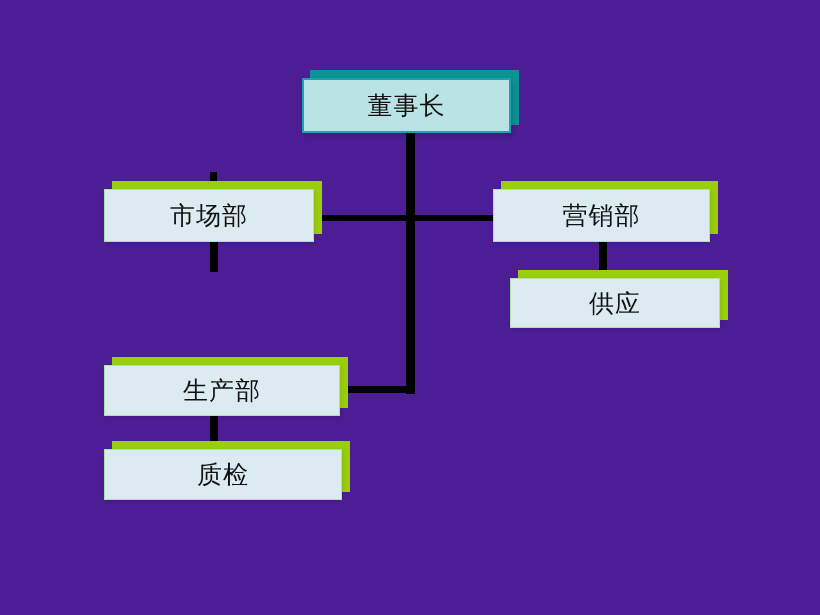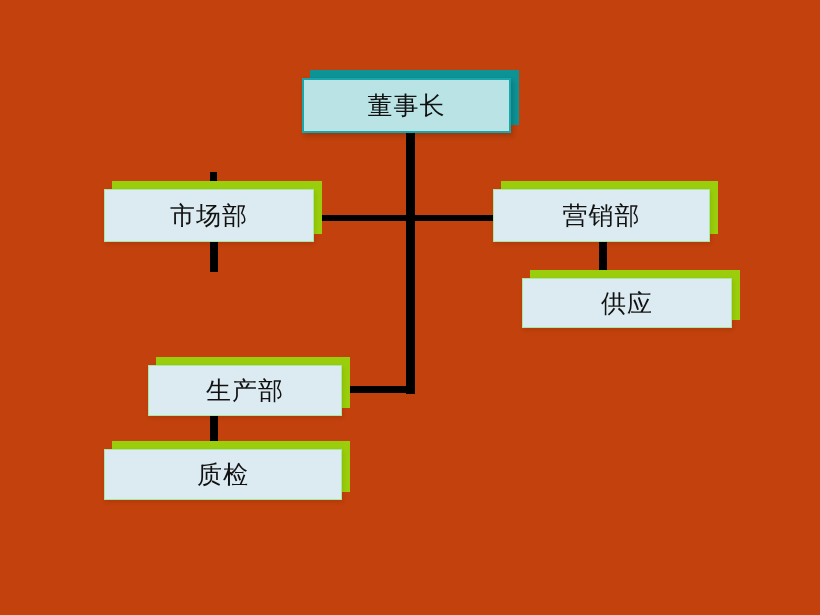--- a/index.html
+++ b/index.html
@@ -8,21 +8,21 @@
     padding: 0;
     background: #ffffff;
   }
   body {
     font-family: "DejaVu Sans", "Liberation Sans", sans-serif;
   }
   #canvas {
     position: relative;
     width: 820px;
     height: 615px;
-    background: #c2410c;
+    background: #4c1d95;
     overflow: hidden;
     text-decoration: underline;
   }
 
   
   .line {
     position: absolute;
     background: #000000;
   }
 
@@ -104,41 +104,41 @@
   </div>
 
   <div class="node green" style="left:104px; top:189px; width:210px; height:53px;">
     <div class="shadow"></div>
     <div class="face">
       <span class="label">市场部</span>
     </div>
   </div>
 
 
-  <div class="node green" style="left:104px; top:365px; width:194px; height:51px;margin-left:44px;">
+  <div class="node green" style="left:104px; top:365px; width:236px; height:51px;">
     <div class="shadow"></div>
     <div class="face">
       <span class="label">生产部</span>
     </div>
   </div>
 
   <div class="node green" style="left:104px; top:449px; width:238px; height:51px;">
     <div class="shadow"></div>
     <div class="face">
       <span class="label">质检</span>
     </div>
   </div>
 
   <div class="node green" style="left:493px; top:189px; width:210px; height:53px;padding-left:7px;">
     <div class="shadow"></div>
     <div class="face">
       <span class="label">营销部</span>
     </div>
   </div>
 
-  <div class="node green" style="left:522px; top:278px; width:210px; height:50px;">
+  <div class="node green" style="left:510px; top:278px; width:210px; height:50px;">
     <div class="shadow"></div>
     <div class="face">
       <span class="label">供应</span>
     </div>
   </div>
 
 </div>
 
 </body></html>

